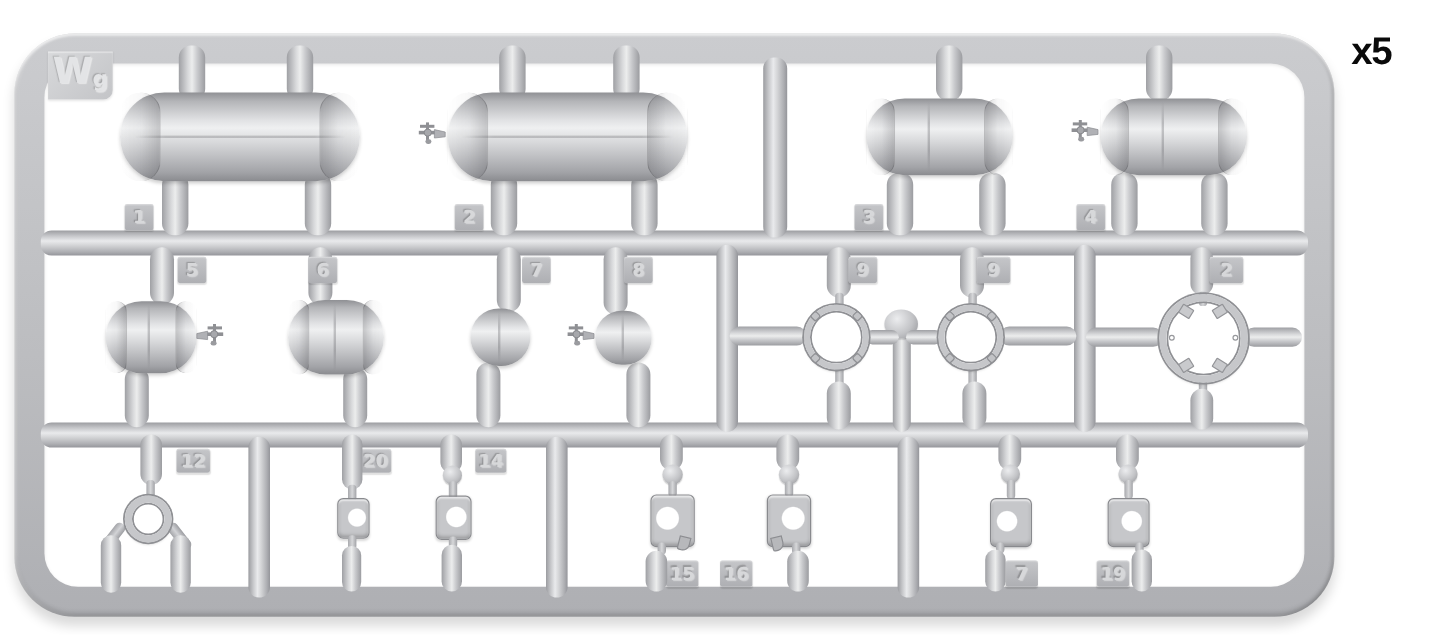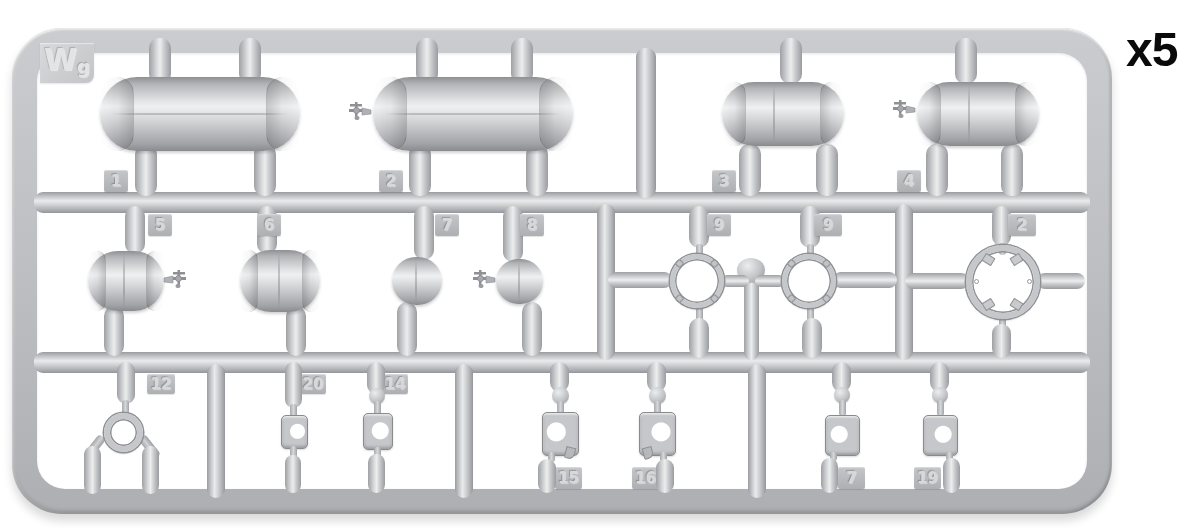--- a/index.html
+++ b/index.html
@@ -74,21 +74,21 @@
   .code-tab { display:flex; align-items:flex-start; justify-content:center;
               background:linear-gradient(135deg,#d8d9db,#c3c4c7);
               border-radius:0 0 8px 0;
               box-shadow:inset 0 1px 1px rgba(255,255,255,.5), 0 1px 2px rgba(0,0,0,.10);
               color:#e3e4e6; font-weight:bold;
               text-shadow:1px 1px 1px rgba(255,255,255,.55), -1px -1px 1px rgba(0,0,0,.18); }
   .code-main { font-size:30px; line-height:1.1; }
   .code-sub  { font-size:18px; margin-top:13px; }
 
   .qty { font-family:"Liberation Sans", sans-serif; font-weight:bold;
-         font-size:48px; color:#0a0a0a; line-height:1; letter-spacing:-1px; }
+         font-size:32px; color:#0a0a0a; line-height:1; letter-spacing:-1px; }
 </style>
 </head>
 <body>
 
 <div class="abs frame-outer" style="left:12px;top:28px;width:1100px;height:486px;border-radius:50px;">
   <div class="abs frame-inner" style="left:25px;top:25px;width:1050px;height:436px;border-radius:28px;"></div>
 </div>
 
 <i class="abs hbar" style="left:34px;top:192px;width:1056px;height:21px"></i>
 <i class="abs hbar" style="left:34px;top:352px;width:1056px;height:21px"></i>
@@ -150,23 +150,23 @@
 <span class="abs tag" style="left:897px;top:170px;width:24px;height:22px">4</span>
 <span class="abs tag" style="left:148px;top:214px;width:24px;height:22px">5</span>
 <span class="abs tag" style="left:257px;top:214px;width:24px;height:22px">6</span>
 <span class="abs tag" style="left:435px;top:214px;width:24px;height:22px">7</span>
 <span class="abs tag" style="left:520px;top:214px;width:24px;height:22px">8</span>
 <span class="abs tag" style="left:707px;top:214px;width:24px;height:22px">9</span>
 <span class="abs tag" style="left:814px;top:214px;width:28px;height:22px">9</span>
 <span class="abs tag" style="left:1008px;top:214px;width:28px;height:22px">2</span>
 <span class="abs tag" style="left:147px;top:374px;width:28px;height:20px">12</span>
 <span class="abs tag" style="left:300px;top:374px;width:26px;height:20px">20</span>
-<span class="abs tag" style="left:382px;top:374px;width:26px;height:20px">14</span>
+<span class="abs tag" style="left:396px;top:374px;width:26px;height:20px">14</span>
 <span class="abs tag" style="left:555px;top:467px;width:27px;height:22px">15</span>
-<span class="abs tag" style="left:632px;top:467px;width:27px;height:22px">16</span>
+<span class="abs tag" style="left:600px;top:467px;width:27px;height:22px">16</span>
 <span class="abs tag" style="left:838px;top:467px;width:27px;height:22px">7</span>
 <span class="abs tag" style="left:914px;top:467px;width:27px;height:22px">19</span>
 
 <div class="abs tank" style="left:100px;top:77px;width:200px;height:74px;border-radius:37px;">
   <i class="capl" style="width:34px"></i>
   <i class="capr" style="width:34px"></i>
   <i class="hseam"></i>
 </div>
 <div class="abs tank" style="left:373px;top:77px;width:200px;height:74px;border-radius:37px;">
   <i class="capl" style="width:34px"></i>

